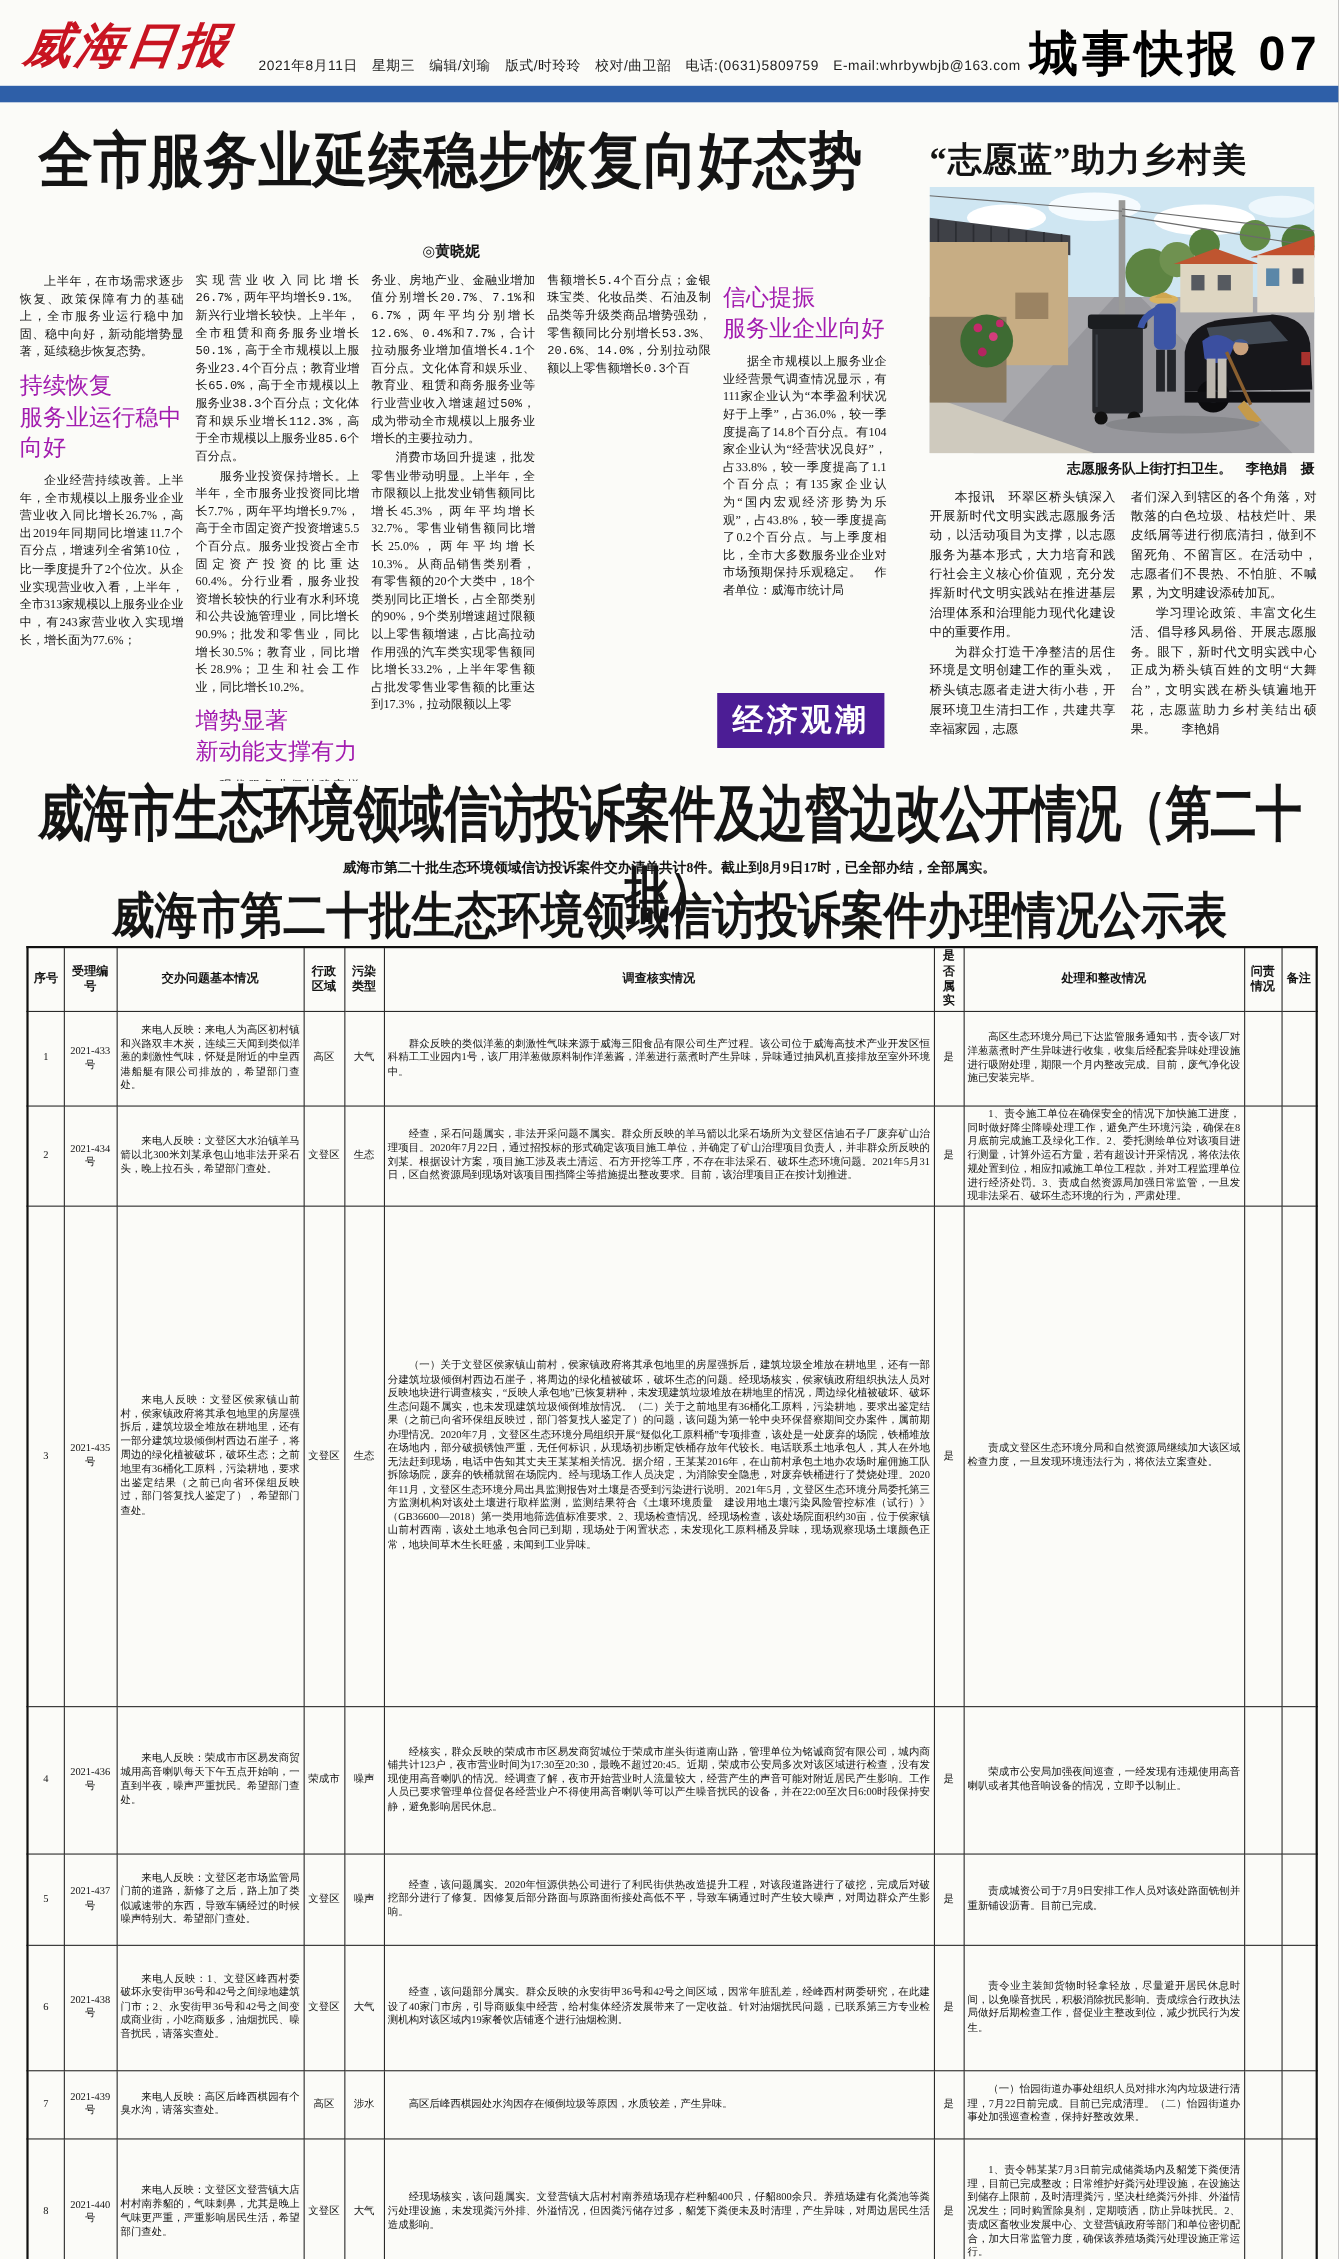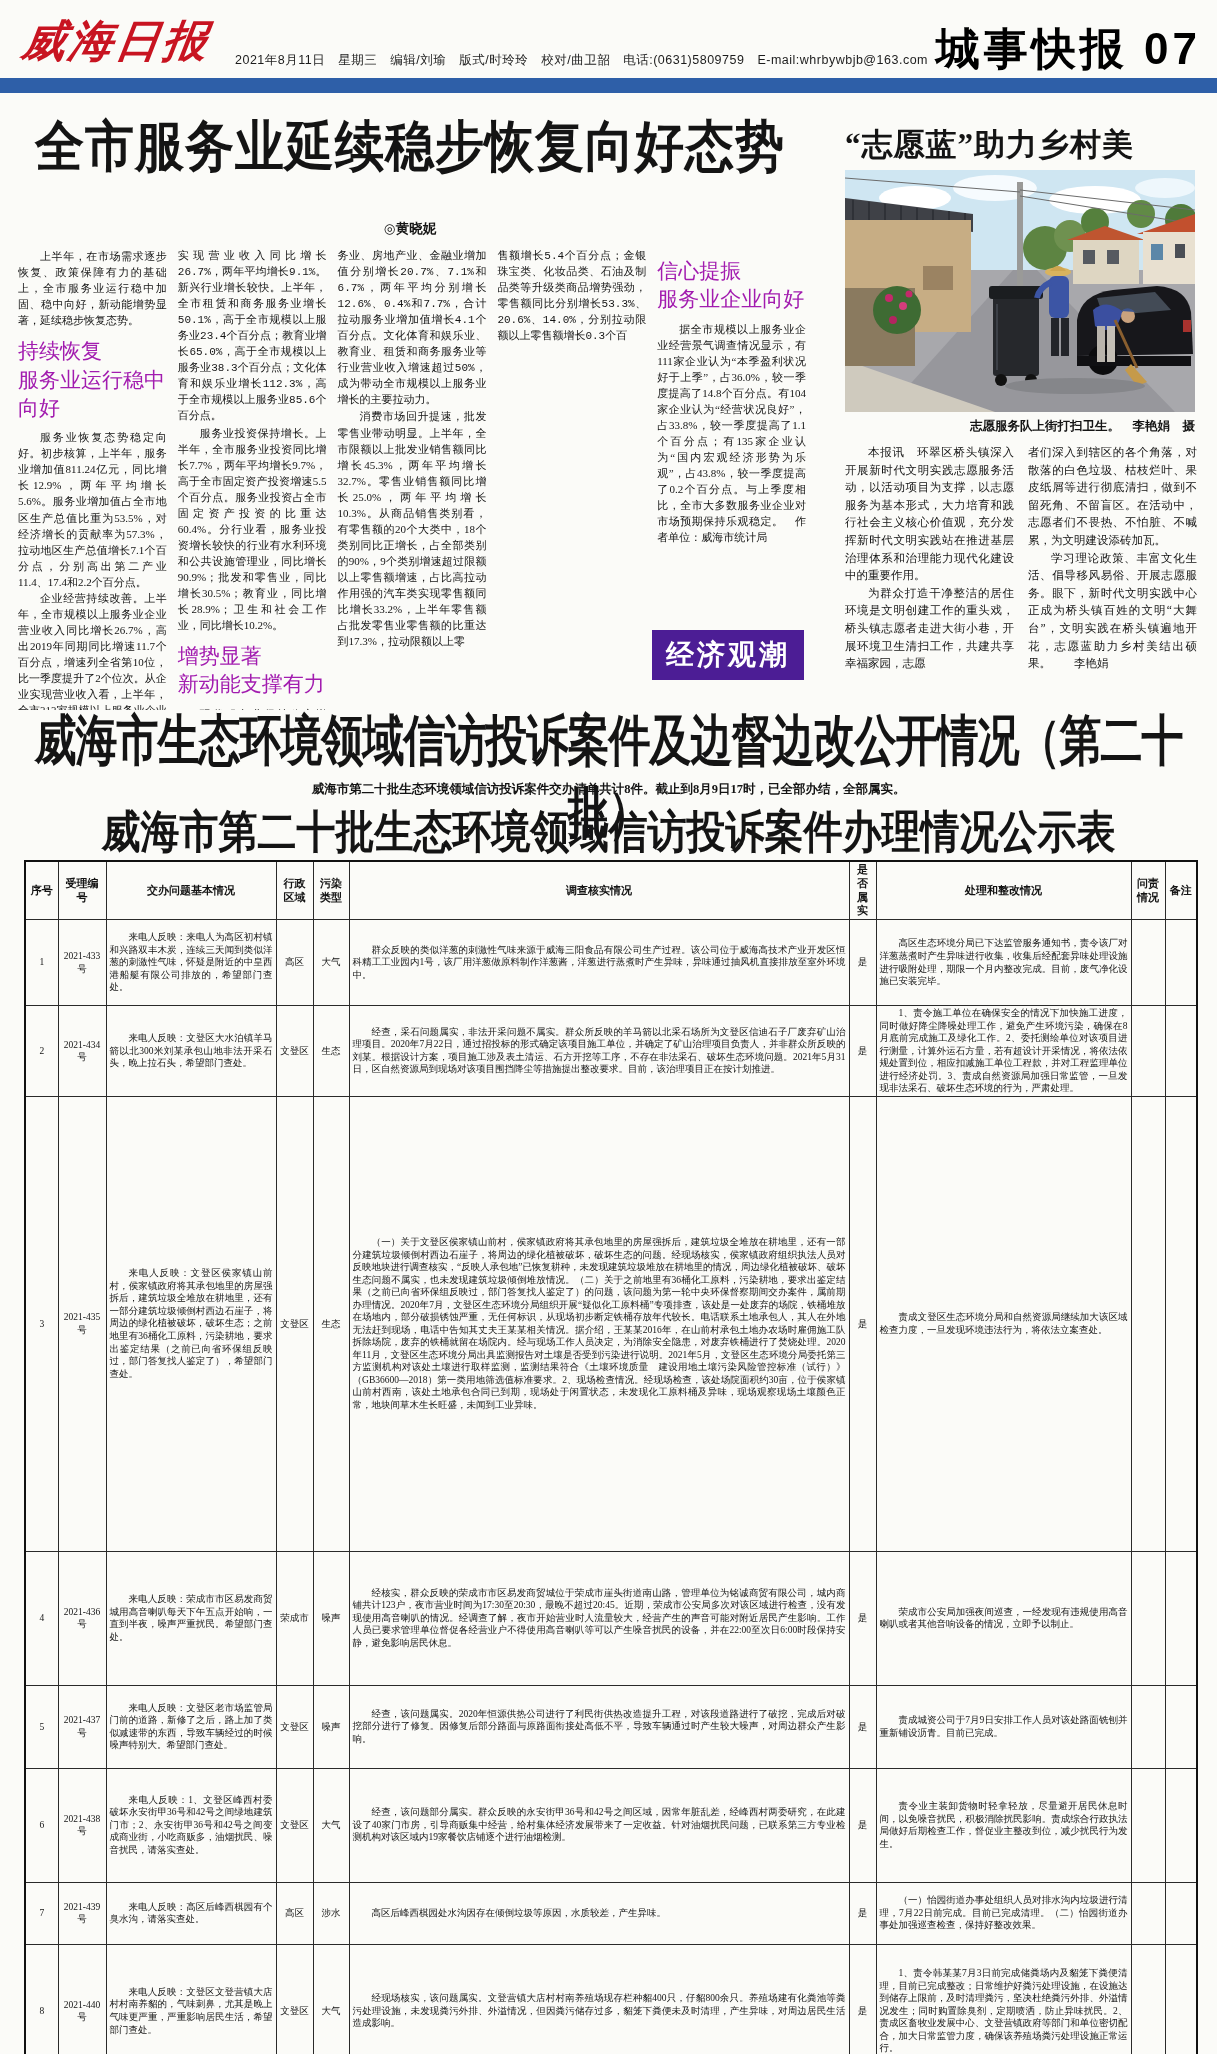--- a/index.html
+++ b/index.html
@@ -64,21 +64,20 @@
   <div class="section-head">城事快报 07</div>
   <div class="blue-bar"></div>
 
   <div class="headline">全市服务业延续稳步恢复向好态势</div>
   <div class="byline">◎黄晓妮</div>
   <div class="cols" id="main-cols">
       <div class="col">
         <p class="para">上半年，在市场需求逐步恢复、政策保障有力的基础上，全市服务业运行稳中加固、稳中向好，新动能增势显著，延续稳步恢复态势。</p>
         <div class="subhead">持续恢复
 服务业运行稳中向好</div>
-        <p class="para">服务业恢复态势稳定向好。初步核算，上半年，服务业增加值811.24亿元，同比增长12.9%，两年平均增长5.6%。服务业增加值占全市地区生产总值比重为53.5%，对经济增长的贡献率为57.3%，拉动地区生产总值增长7.1个百分点，分别高出第二产业11.4、17.4和2.2个百分点。</p>
         <p class="para">企业经营持续改善。上半年，全市规模以上服务业企业营业收入同比增长26.7%，高出2019年同期同比增速11.7个百分点，增速列全省第10位，比一季度提升了2个位次。从企业实现营业收入看，上半年，全市313家规模以上服务业企业中，有243家营业收入实现增长，增长面为77.6%；</p>
       </div>
       <div class="col">
         <p class="para cont">实现营业收入同比增长26.7%，两年平均增长9.1%。新兴行业增长较快。上半年，全市租赁和商务服务业增长50.1%，高于全市规模以上服务业23.4个百分点；教育业增长65.0%，高于全市规模以上服务业38.3个百分点；文化体育和娱乐业增长112.3%，高于全市规模以上服务业85.6个百分点。</p>
         <p class="para">服务业投资保持增长。上半年，全市服务业投资同比增长7.7%，两年平均增长9.7%，高于全市固定资产投资增速5.5个百分点。服务业投资占全市固定资产投资的比重达60.4%。分行业看，服务业投资增长较快的行业有水利环境和公共设施管理业，同比增长90.9%；批发和零售业，同比增长30.5%；教育业，同比增长28.9%；卫生和社会工作业，同比增长10.2%。</p>
         <div class="subhead">增势显著
 新动能支撑有力</div>
         <p class="para">现代服务业保持稳定增长。上半年，信息传输软件和信息技术服</p>
       </div>
       <div class="col">

